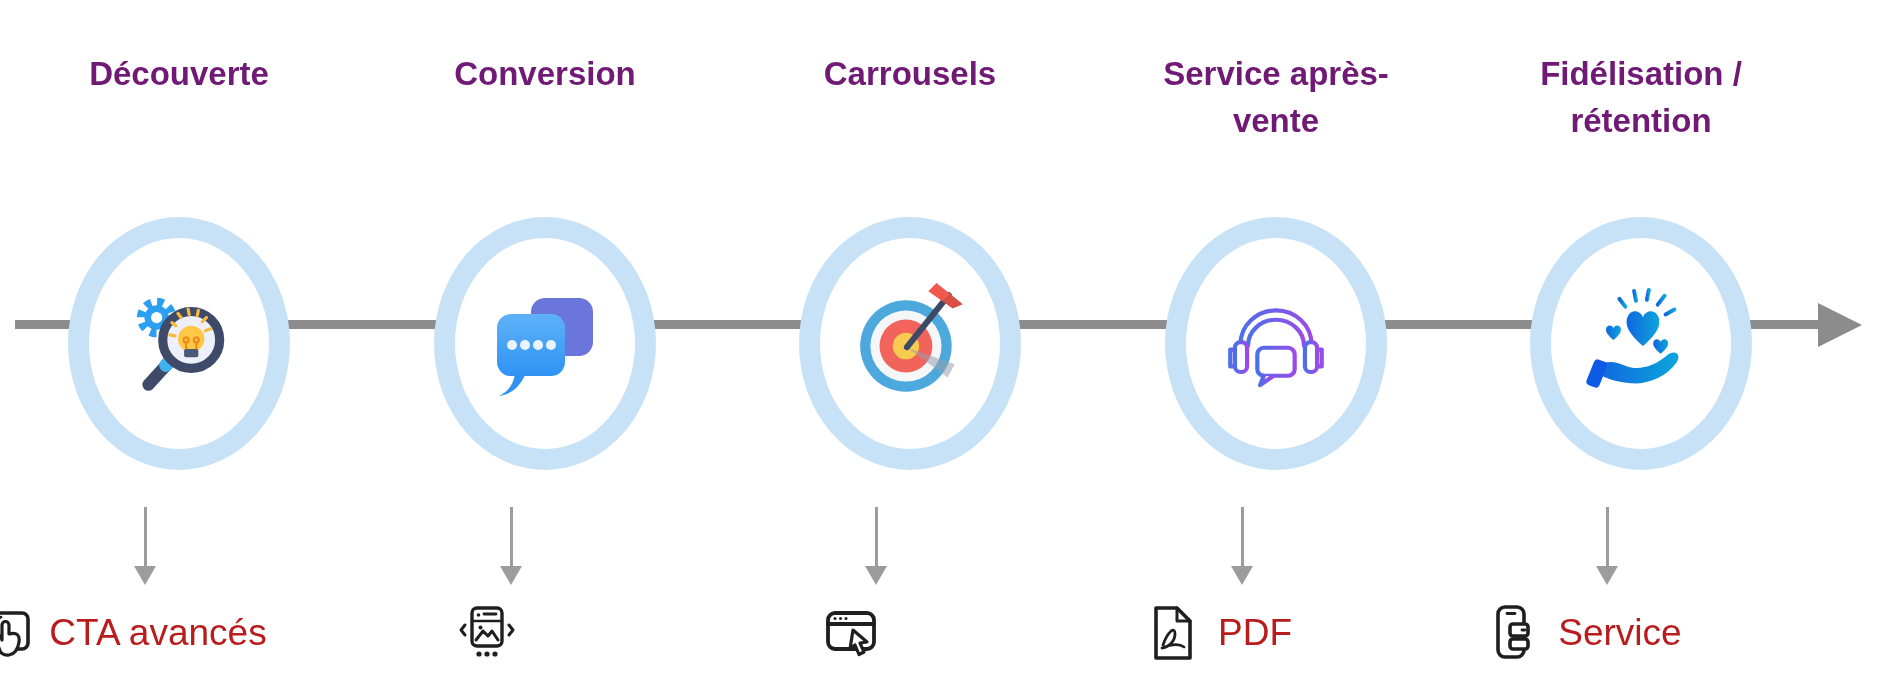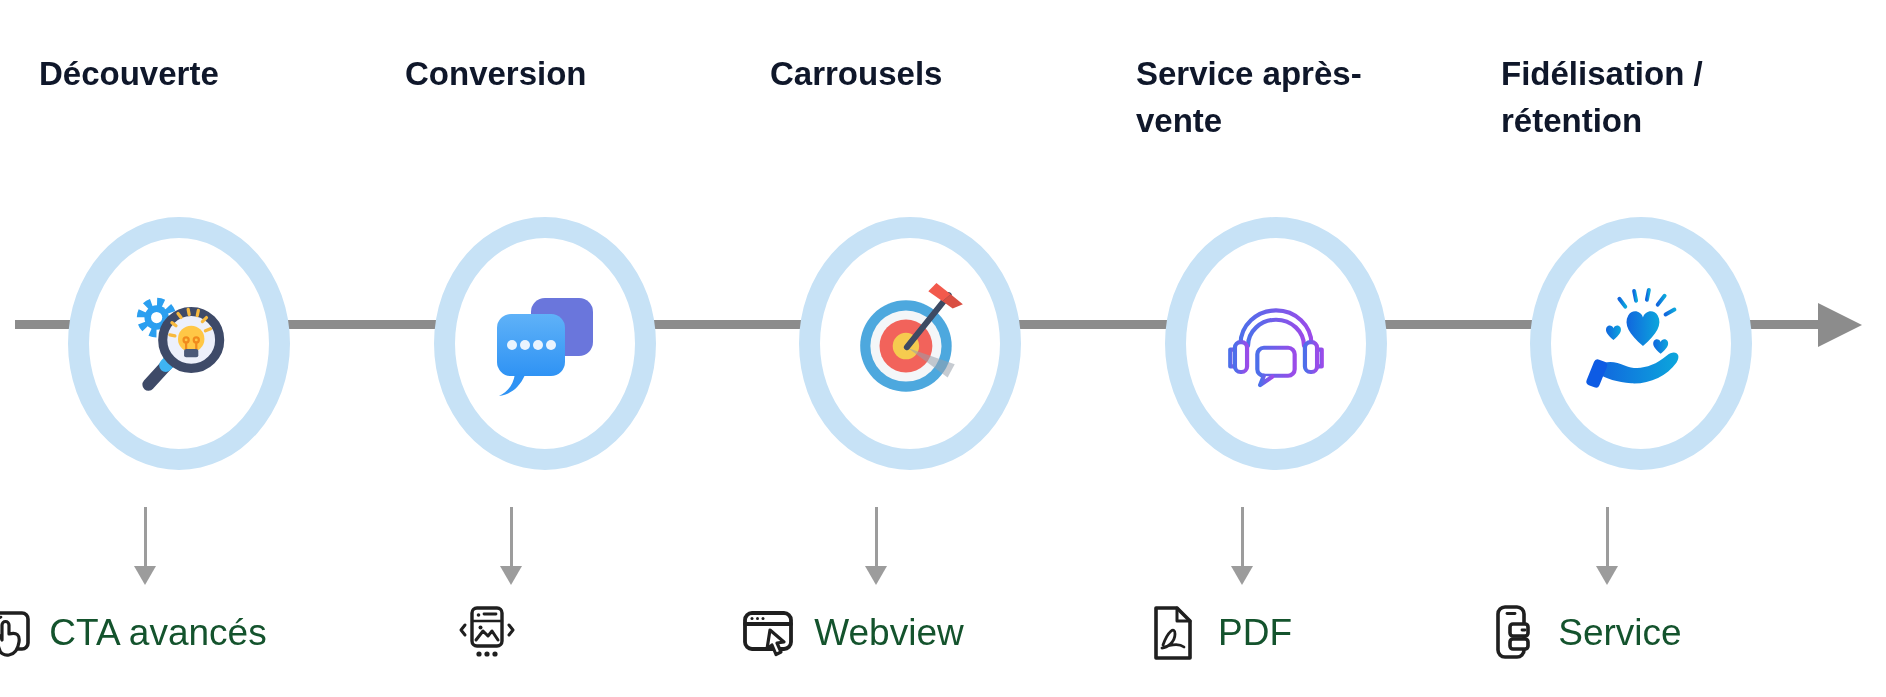--- a/index.html
+++ b/index.html
@@ -9,36 +9,36 @@
   }
   
   .timeline-line{position:absolute;left:15px;top:320px;width:1803px;height:9px;background:#8C8C8C;z-index:1;}
   .timeline-head{position:absolute;left:1818px;top:303px;width:0;height:0;z-index:1;
     border-top:22px solid transparent;border-bottom:22px solid transparent;border-left:44px solid #8C8C8C;}
   
   .stage{position:absolute;top:0;width:0;}
   .stage.c1{left:179px;} .stage.c2{left:545px;} .stage.c3{left:910px;}
   .stage.c4{left:1276px;} .stage.c5{left:1641px;}
   .stage-title{
-    position:absolute;top:50px;left:-140px;width:280px;text-align:left;
-    font-size:33px;line-height:47px;font-weight:bold;color:#0f172a;z-index:3;
+    position:absolute;top:50px;left:-140px;width:280px;text-align:center;
+    font-size:33px;line-height:47px;font-weight:bold;color:#701a75;z-index:3;
   }
   .stage-circle{
     position:absolute;top:217px;left:-111px;width:222px;height:253px;box-sizing:border-box;
     border:21px solid #C7E2F6;border-radius:50%;background:#ffffff;z-index:2;
     display:flex;align-items:center;justify-content:center;
   }
   .down-arrow-line{position:absolute;left:-35px;top:507px;width:3px;height:61px;background:#9C9C9C;}
   .down-arrow-head{position:absolute;left:-45px;top:566px;width:0;height:0;
     border-left:11px solid transparent;border-right:11px solid transparent;border-top:19px solid #9C9C9C;}
   .deliverable{
     position:absolute;left:-268px;top:596px;width:420px;height:74px;
     display:flex;align-items:center;justify-content:center;gap:16px;z-index:3;
   }
-  .deliverable-label{font-size:37px;color:#14532d;white-space:nowrap;}
+  .deliverable-label{font-size:37px;color:#b91c1c;white-space:nowrap;}
   .mini-icon{flex:0 0 auto;}
 </style>
 </head>
 <body>
 
 <div id="canvas">
 
   <div class="timeline-line"></div>
   <div class="timeline-head"></div>
 
@@ -151,21 +151,20 @@
       <svg class="mini-icon" width="58" height="58" viewBox="0 0 58 58">
         <g fill="none" stroke="#1F1F1F" stroke-width="3.8" stroke-linecap="round" stroke-linejoin="round">
           <rect x="5" y="9" width="46" height="36" rx="7"></rect>
           <line x1="5" y1="20" x2="51" y2="20"></line>
           <circle cx="12" cy="14.5" r="1.5" fill="#1F1F1F" stroke="none"></circle>
           <circle cx="17.5" cy="14.5" r="1.5" fill="#1F1F1F" stroke="none"></circle>
           <circle cx="23" cy="14.5" r="1.5" fill="#1F1F1F" stroke="none"></circle>
           <path d="M30,26 L44,38 L37,39 L41,48 L36,50.5 L32,41 L27,45 Z" fill="#ffffff" stroke-width="3.2"></path>
         </g>
       </svg>
-      <span class="deliverable-label">Webview</span>
     </div>
   </div>
 
   <div class="stage c4">
     <div class="stage-title">Service après-vente</div>
     <div class="stage-circle">
       <svg width="112" height="112" viewBox="0 0 120 120">
         <defs>
           <linearGradient id="ghead" x1="0" y1="0" x2="1" y2="0">
             <stop offset="0" stop-color="#4C6FEA"></stop>

